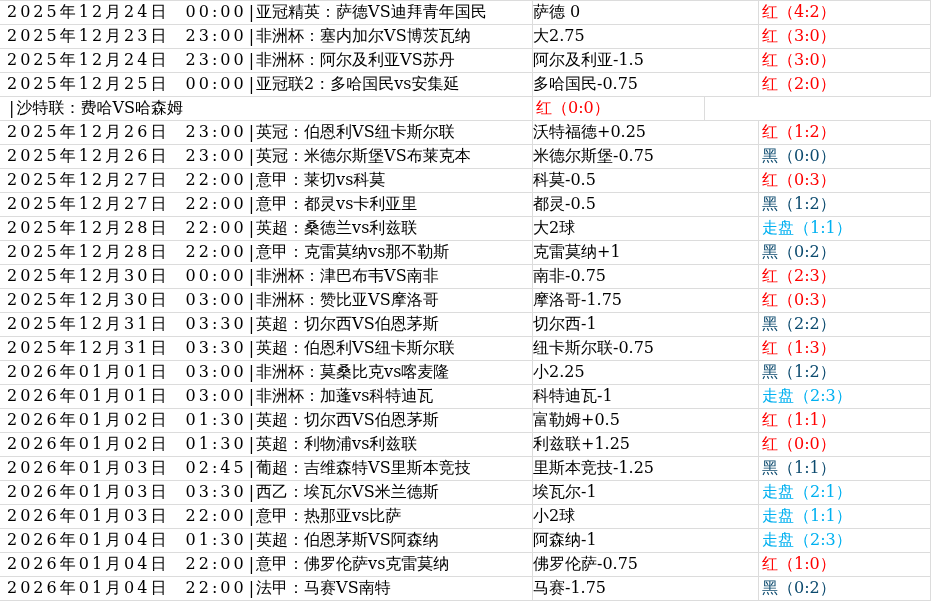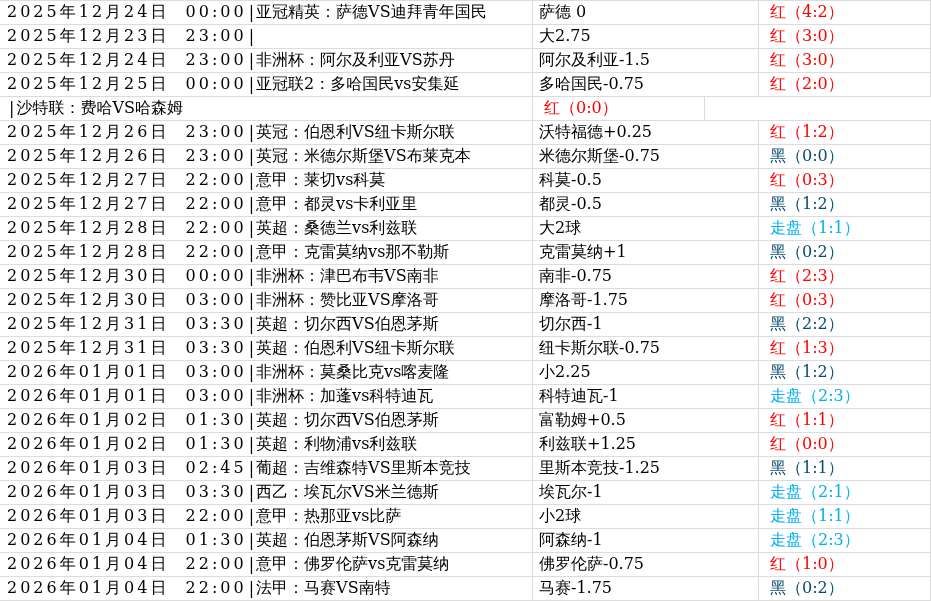--- a/index.html
+++ b/index.html
@@ -26,22 +26,22 @@
     white-space: pre;
   }
   .cell {
     display: flex;
     align-items: center;
     box-sizing: border-box;
     overflow: hidden;
     height: 100%;
   }
   .c1 { width: 532px; padding-left: 7px; }
-  .c2 { width: 226px; padding-left: 6px; border-left: 1px solid #dcdcdc; }
-  .c3 { width: 173px; padding-left: 11px; border-left: 1px solid #dcdcdc; border-right: 1px solid #dcdcdc; }
+  .c2 { width: 226px; border-left: 1px solid #dcdcdc; }
+  .c3 { width: 173px; padding-left: 3px; border-left: 1px solid #dcdcdc; border-right: 1px solid #dcdcdc; }
   .dt { letter-spacing: 3px; }
   .sep { padding: 0 2px; }
   .res-red  { color: #ff0000; }
   .res-black{ color: #0c4a6e; }
   .res-push { color: #00b0f0; }
 </style>
 </head>
 <body>
 
 <div id="sheet">
@@ -52,21 +52,21 @@
     <div class="cell c2">
       <span>萨德 0</span>
     </div>
     <div class="cell c3">
       <span class="res-red">红（4:2）</span>
     </div>
   </div>
 
   <div class="row">
     <div class="cell c1">
-      <span class="dt">2025年12月23日  23:00</span><span class="sep">|</span>
+      <span class="dt">2025年12月23日  23:00</span><span class="sep">|</span><span>非洲杯：塞内加尔VS博茨瓦纳</span>
     </div>
     <div class="cell c2">
       <span>大2.75</span>
     </div>
     <div class="cell c3">
       <span class="res-red">红（3:0）</span>
     </div>
   </div>
 
   <div class="row">

